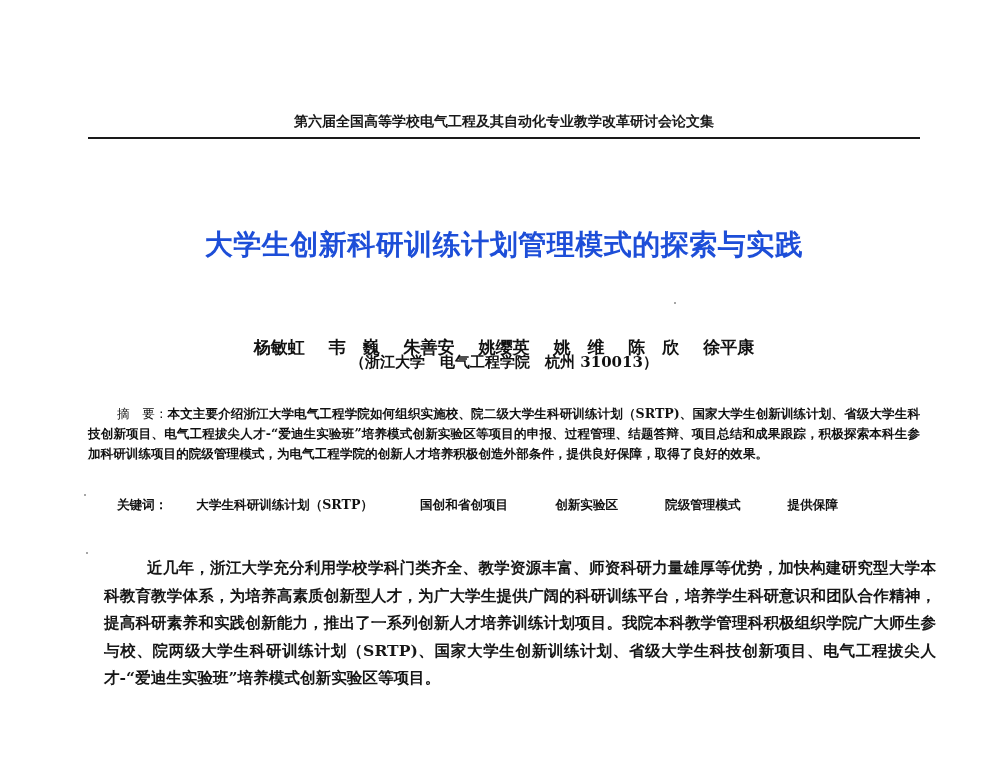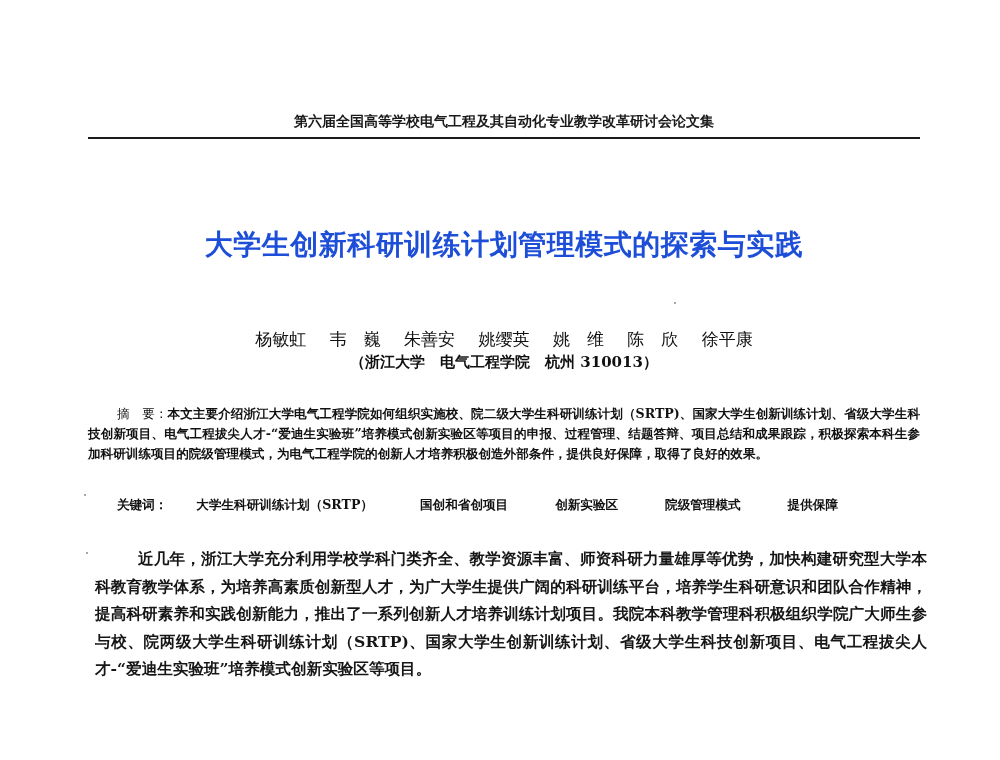--- a/index.html
+++ b/index.html
@@ -50,24 +50,24 @@
       font-size: 28px;
       font-weight: bold;
       color: #1d4ed8;
       white-space: nowrap;
       letter-spacing: 0.5px;
     }
     .authors {
       position: absolute;
       left: 88px;
       width: 832px;
-      top: 328px;
+      top: 336px;
       text-align: center;
       font-size: 17px;
-      font-weight: normal;
+      font-weight: bold;
       white-space: nowrap;
       word-spacing: 0;
     }
     .authors span.author {
       display: inline-block;
       margin: 0 9px;
     }
     .affiliation {
       position: absolute;
       left: 88px;
@@ -159,15 +159,15 @@
     <span class="label">摘　要：</span><span>本文主要介绍浙江大学电气工程学院如何组织实施校、院二级大学生科研训练计划（SRTP)、国家大学生创新训练计划、省级大学生科技创新项目、电气工程拔尖人才-“爱迪生实验班”培养模式创新实验区等项目的申报、过程管理、结题答辩、项目总结和成果跟踪，积极探索本科生参加科研训练项目的院级管理模式，为电气工程学院的创新人才培养积极创造外部条件，提供良好保障，取得了良好的效果。</span>
   </div>
 
   <div class="keywords">
     <span>关键词：</span><span class="kw">大学生科研训练计划（SRTP）</span><span class="kw">国创和省创项目</span><span class="kw">创新实验区</span><span class="kw">院级管理模式</span><span class="kw">提供保障</span>
   </div>
 
   <div class="speck" style="left:84px; top:494px;"></div>
   <div class="speck" style="left:86px; top:552px;"></div>
 
-  <p class="body-text para1" style="margin:7px;">近几年，浙江大学充分利用学校学科门类齐全、教学资源丰富、师资科研力量雄厚等优势，加快构建研究型大学本科教育教学体系，为培养高素质创新型人才，为广大学生提供广阔的科研训练平台，培养学生科研意识和团队合作精神，提高科研素养和实践创新能力，推出了一系列创新人才培养训练计划项目。我院本科教学管理科积极组织学院广大师生参与校、院两级大学生科研训练计划（SRTP)、国家大学生创新训练计划、省级大学生科技创新项目、电气工程拔尖人才-“爱迪生实验班”培养模式创新实验区等项目。</p>
+  <p class="body-text para1" style="margin:16px;">近几年，浙江大学充分利用学校学科门类齐全、教学资源丰富、师资科研力量雄厚等优势，加快构建研究型大学本科教育教学体系，为培养高素质创新型人才，为广大学生提供广阔的科研训练平台，培养学生科研意识和团队合作精神，提高科研素养和实践创新能力，推出了一系列创新人才培养训练计划项目。我院本科教学管理科积极组织学院广大师生参与校、院两级大学生科研训练计划（SRTP)、国家大学生创新训练计划、省级大学生科技创新项目、电气工程拔尖人才-“爱迪生实验班”培养模式创新实验区等项目。</p>
 
 </div>
 
 </body></html>

